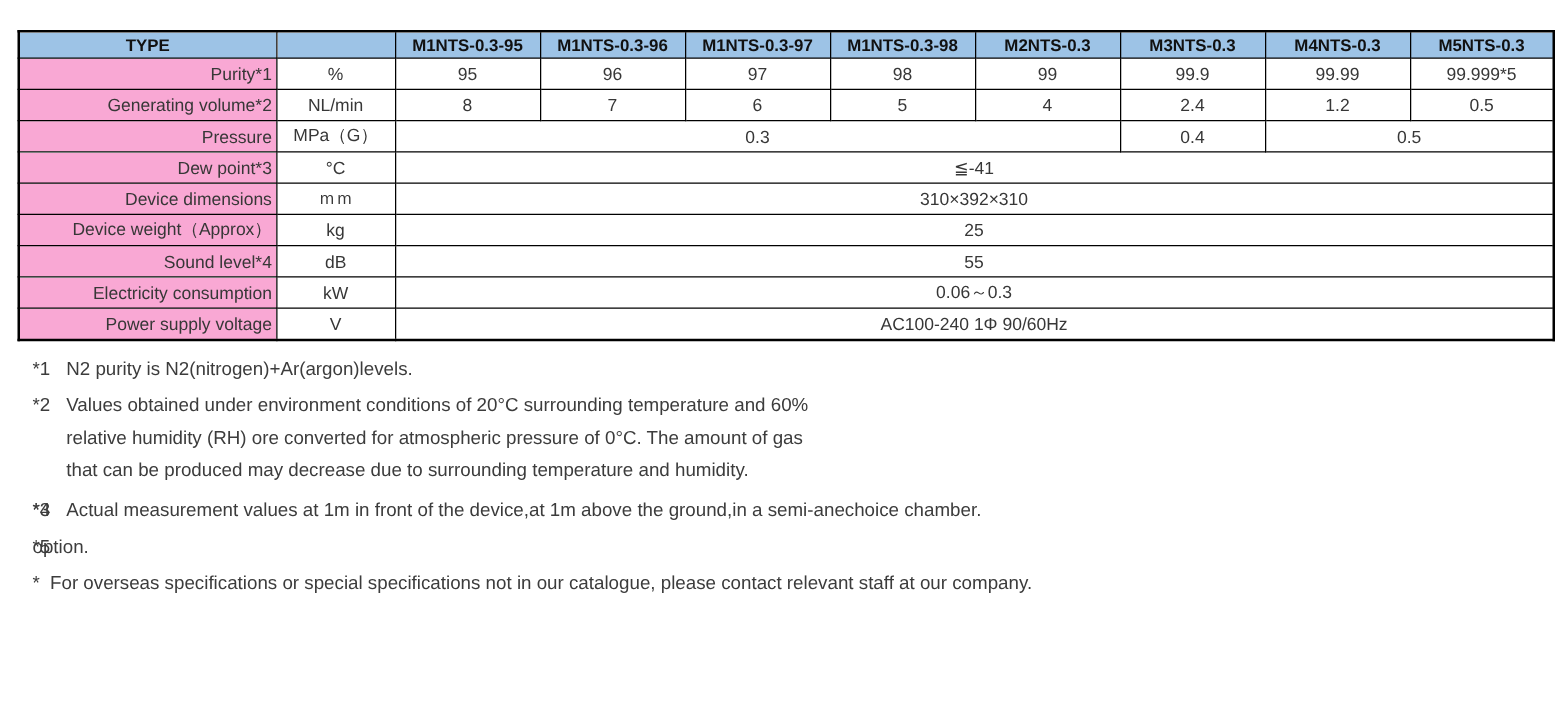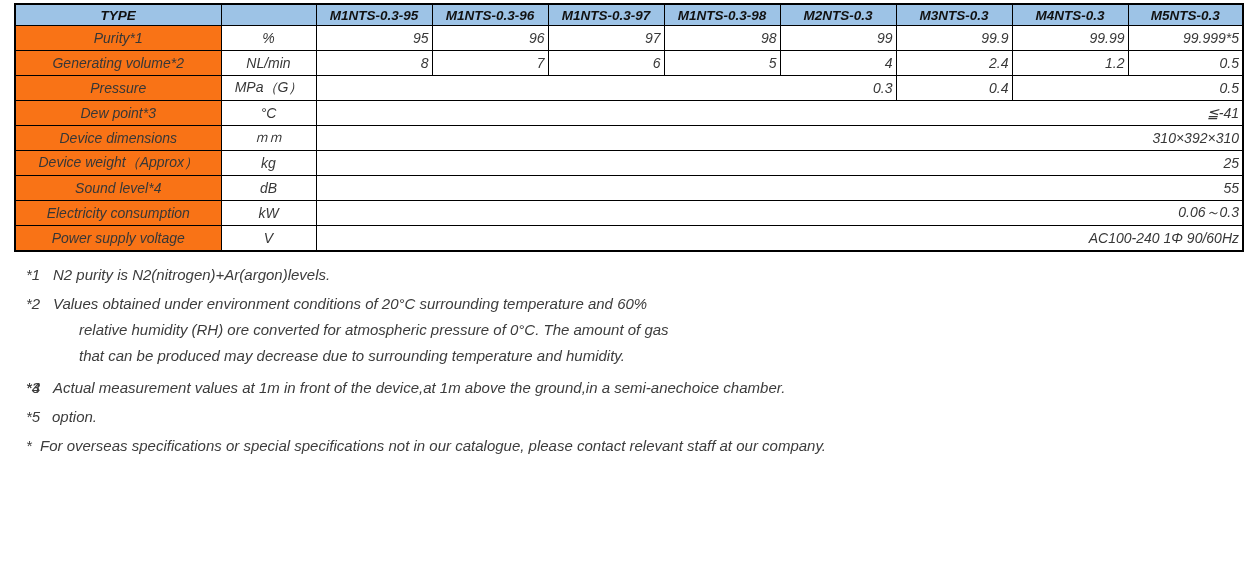--- a/index.html
+++ b/index.html
@@ -1,46 +1,46 @@
 <!DOCTYPE html>
 <html><head>
 <meta charset="utf-8">
 <style>
   html,body{margin:0;padding:0;background:#ffffff;}
   body{width:1244px;height:577px;font-family:"Liberation Sans",sans-serif;color:#373737;overflow:hidden;}
-  .page{padding:3px 0 0 14px;font-style:italic;}
+  .page{padding:24px 0 0 14px;}
 
   table.spec{border-collapse:collapse;table-layout:fixed;width:1228px;border:2px solid #000;}
   table.spec th, table.spec td{
     border:1px solid #000;
     font-size:14px;
     height:24px;
     padding:0 3px;
     overflow:hidden;
     white-space:nowrap;
     vertical-align:middle;
   }
   table.spec th{
     background:#9DC3E6;
     color:#111;
     font-weight:bold;
     text-align:center;
     height:20px;
     font-size:13.5px;
   }
-  td.label{background:#f97316;text-align:center;padding-left:5px;}
+  td.label{background:#f9a8d4;text-align:right;padding-left:5px;}
   td.label.two-line{white-space:pre-line;line-height:24px;height:50px;}
   td.unit{text-align:center;}
-  td.val{text-align:right;}
+  td.val{text-align:center;}
 
   .footnotes{margin:10px 0 0 12px;font-size:15px;color:#3c3c3c;}
   .fn{position:relative;padding-left:27px;line-height:26px;margin-top:3px;white-space:nowrap;}
   .fn .mk{position:absolute;left:0;top:0;}
   .fn.star{padding-left:14px;}
-  .fn.cont{margin-top:0;margin-left:26px;}
+  .fn.cont{margin-top:0;}
   .fn.flush{padding-left:0;}
 </style>
 </head>
 <body>
 
 <div class="page">
 
   <table class="spec">
     <colgroup>
       <col style="width:206px">

